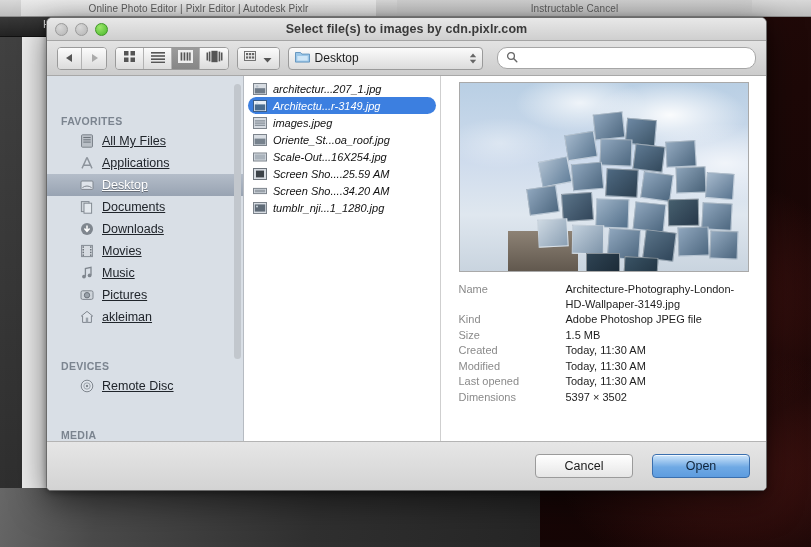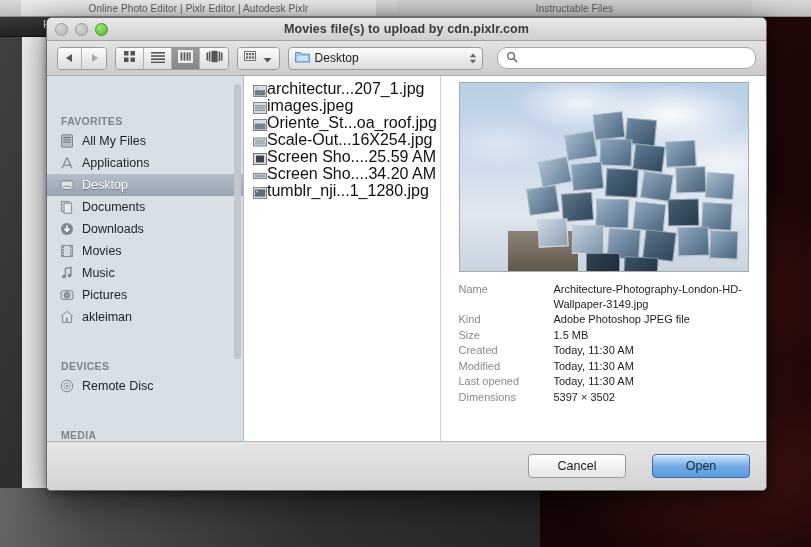--- a/index.html
+++ b/index.html
@@ -154,22 +154,22 @@
     position: relative;
   }
   .sb-head {
     font-size: 10.5px; font-weight: bold; color: #7b848f;
     letter-spacing: 0.3px;
     padding: 4px 0 3px 14px;
     margin-top: 28px;
   }
   .sb-item {
     display: flex; align-items: center; gap: 7px;
-    height: 22px; padding-left: 12px;
-    font-size: 12.5px; color: #20252b;
+    height: 22px; padding-left: 32px;
+    font-size: 12.5px; color: #20252b; text-decoration: underline;
   }
   .sb-item.sel {
     background: linear-gradient(#b4bdc9, #98a3b2);
     color: #fff;
     text-shadow: 0 1px 0 rgba(0,0,0,0.35);
   }
   .sb-icon { width: 16px; height: 16px; flex: none; display:flex; align-items:center; justify-content:center; }
   .sb-scroll {
     position: absolute; right: 2px; top: 8px;
     width: 7px; height: 275px;
@@ -178,25 +178,26 @@
 
   
   .filecol {
     width: 196px; flex: none;
     border-right: 1px solid #cfcfcf;
     background: #fff;
     padding-top: 4px;
     overflow: hidden;
   }
   .file-row {
-    display: flex; align-items: center; 
+    display: flex; align-items: center; gap: 6px;
     height: 17px; margin: 0 4px; padding-left: 5px;
-    font-size: 16px; color: #111;
+    font-size: 11px; color: #111;
     border-radius: 9px;
     white-space: nowrap;
+    font-style: italic;
   }
   .file-row.sel { background: #3c7fe0; color: #fff; }
   .ficon { width: 14px; height: 12px; flex: none; }
 
   
   .preview {
     flex: 1; min-width: 0;
     background: #fff;
     display: flex; flex-direction: column;
     align-items: center;
@@ -234,29 +235,29 @@
     background: linear-gradient(#8d8275, #5f564c);
   }
   .meta {
     margin-top: 10px;
     width: 290px;
     font-size: 11px;
     line-height: 14.5px;
   }
   .meta-row { display: flex; gap: 7px; margin-bottom: 1px; }
   .meta-label { width: 88px; flex: none; text-align: left; color: #8a8a8a; }
-  .meta-val { color: #1d1d1d; flex: 1; }
+  .meta-val { color: #1d1d1d; flex: 1; margin-left: 12px; }
 
   
   .footer {
     height: 48px; flex: none;
     background: linear-gradient(#e6e6e6, #d3d3d3);
     border-top: 1px solid #b4b4b4;
     display: flex; align-items: center; justify-content: flex-end;
-    gap: 26px; padding-right: 16px;
+    gap: 19px; padding-right: 16px;
   }
   .btn {
     min-width: 68px; height: 22px;
     padding: 0 14px;
     border-radius: 4px;
     font-size: 12.5px;
     display: flex; align-items: center; justify-content: center;
     border: 1px solid #9b9b9b;
     background: linear-gradient(#ffffff, #e6e6e6);
     color: #1a1a1a;
@@ -277,32 +278,32 @@
   <div class="desk-gradient"></div>
 
   <div class="browser-body"></div>
   <div class="browser-white"></div>
   <div class="browser-left-rail"></div>
   <div class="menu-strip"></div>
   <div class="menu-help">Help</div>
 
   <div class="browser-tabbar">
     <div class="btab t1 active">Online Photo Editor | Pixlr Editor | Autodesk Pixlr</div>
-    <div class="btab t2">Instructable Files</div>
+    <div class="btab t2">Instructable Cancel</div>
   </div>
 
   <div class="dialog">
 
     <div class="titlebar">
       <div class="traffic">
         <div class="light close"></div>
         <div class="light min"></div>
         <div class="light zoom"></div>
       </div>
-      <div class="title-text">Movies file(s) to upload by cdn.pixlr.com</div>
+      <div class="title-text">Select file(s) to images by cdn.pixlr.com</div>
     </div>
 
     <div class="toolbar">
 
       <div class="seg navseg">
         <div>
           <span>
             <svg width="9" height="10" viewBox="0 0 9 10">
                 <polygon points="7,1 7,9 1,5" fill="#555"></polygon>
               </svg>
@@ -562,20 +563,30 @@
           <span class="ficon">
             <svg width="14" height="12" viewBox="0 0 14 12">
                 <rect x="0.5" y="0.5" width="13" height="11" fill="#d8dde3" stroke="#7d848c"></rect>
                 <rect x="1.8" y="5.2" width="10.4" height="5.2" fill="#6f7b88"></rect>
                 <circle cx="4.2" cy="3.4" r="1.2" fill="#b9c2cb"></circle>
               </svg>
           </span>
           <span>architectur...207_1.jpg</span>
         </div>
 
+        <div class="file-row sel">
+          <span class="ficon">
+            <svg width="14" height="12" viewBox="0 0 14 12">
+                <rect x="0.5" y="0.5" width="13" height="11" fill="#e8eef5" stroke="#3a5e8a"></rect>
+                <rect x="1.8" y="4.4" width="10.4" height="6" fill="#4a6c8e"></rect>
+                <circle cx="4.2" cy="3.1" r="1.1" fill="#cfdcea"></circle>
+              </svg>
+          </span>
+          <span>Architectu...r-3149.jpg</span>
+        </div>
 
         <div class="file-row">
           <span class="ficon">
             <svg width="14" height="12" viewBox="0 0 14 12">
                 <rect x="0.5" y="0.5" width="13" height="11" fill="#d8dde3" stroke="#7d848c"></rect>
                 <rect x="1.8" y="3.2" width="10.4" height="1.4" fill="#8b949d"></rect>
                 <rect x="1.8" y="5.4" width="10.4" height="1.4" fill="#8b949d"></rect>
                 <rect x="1.8" y="7.6" width="10.4" height="1.4" fill="#8b949d"></rect>
               </svg>
           </span>

